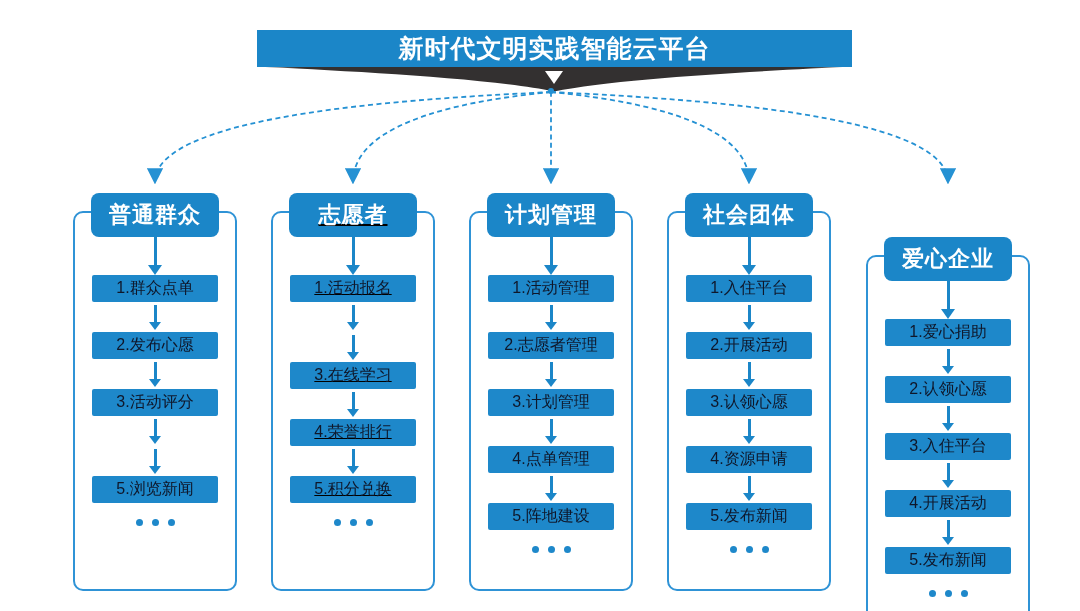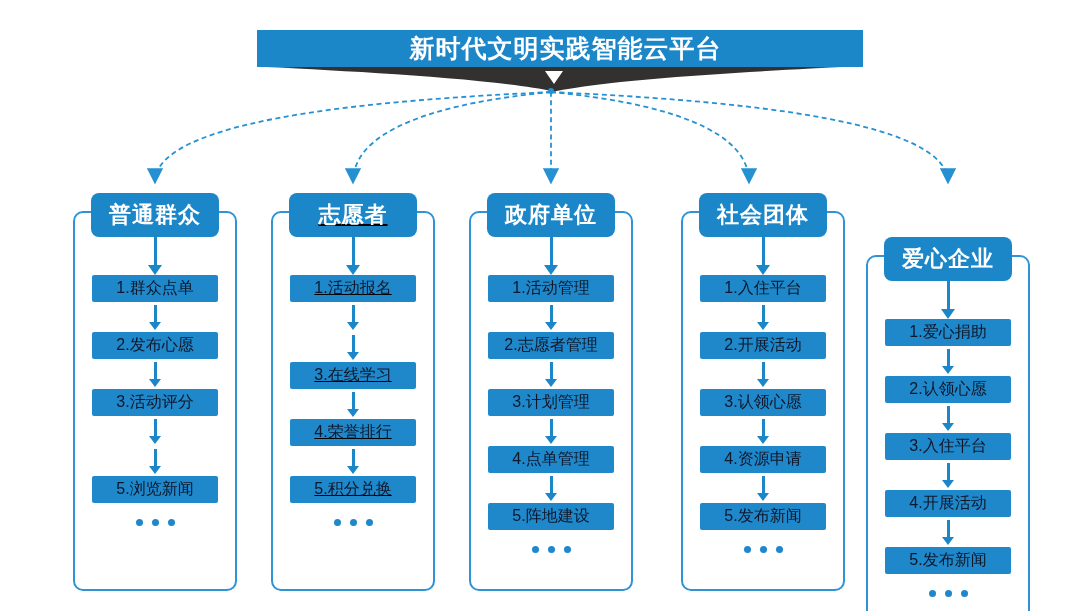--- a/index.html
+++ b/index.html
@@ -3,21 +3,21 @@
 <meta charset="utf-8">
 <style>
   html,body{margin:0;padding:0;background:#fff;}
   .stage{
     position:relative;width:1080px;height:611px;background:#ffffff;overflow:hidden;
     font-family:"Liberation Sans","DejaVu Sans",sans-serif;
   }
   .overlay{position:absolute;left:0;top:0;pointer-events:none;}
   .banner{
     position:absolute;left:257px;top:30px;width:595px;height:37px;
-    background:#1b86c8;display:flex;align-items:center;justify-content:center;z-index:3;padding-left:11px;
+    background:#1b86c8;display:flex;align-items:center;justify-content:center;z-index:3;
   }
   .banner-title{color:#fff;font-size:25px;font-weight:bold;letter-spacing:1px;white-space:nowrap;}
   .col{
     position:absolute;top:193px;width:164px;height:398px;
     display:flex;flex-direction:column;align-items:center;
   }
   .frame{
     position:absolute;left:0;top:18px;width:160px;height:376px;
     border:2px solid #2f93d6;border-radius:10px;background:#fff;z-index:0;
   }
@@ -111,38 +111,38 @@
         <div class="arr small"></div>
         <div class="item">5.积分兑换</div>
         <div class="dots">
           <span></span>
           <span></span>
           <span></span>
         </div>
       </div>
       <div class="col" style="left: 469px;">
         <div class="frame"></div>
-        <div class="hdr">政府单位</div>
+        <div class="hdr">计划管理</div>
         <div class="arr big"></div>
         <div class="item">1.活动管理</div>
         <div class="arr small"></div>
         <div class="item">2.志愿者管理</div>
         <div class="arr small"></div>
         <div class="item">3.计划管理</div>
         <div class="arr small"></div>
         <div class="item">4.点单管理</div>
         <div class="arr small"></div>
         <div class="item">5.阵地建设</div>
         <div class="dots">
           <span></span>
           <span></span>
           <span></span>
         </div>
       </div>
-      <div class="col" style="left: 681px;">
+      <div class="col" style="left: 667px;">
         <div class="frame"></div>
         <div class="hdr">社会团体</div>
         <div class="arr big"></div>
         <div class="item">1.入住平台</div>
         <div class="arr small"></div>
         <div class="item">2.开展活动</div>
         <div class="arr small"></div>
         <div class="item">3.认领心愿</div>
         <div class="arr small"></div>
         <div class="item">4.资源申请</div>

